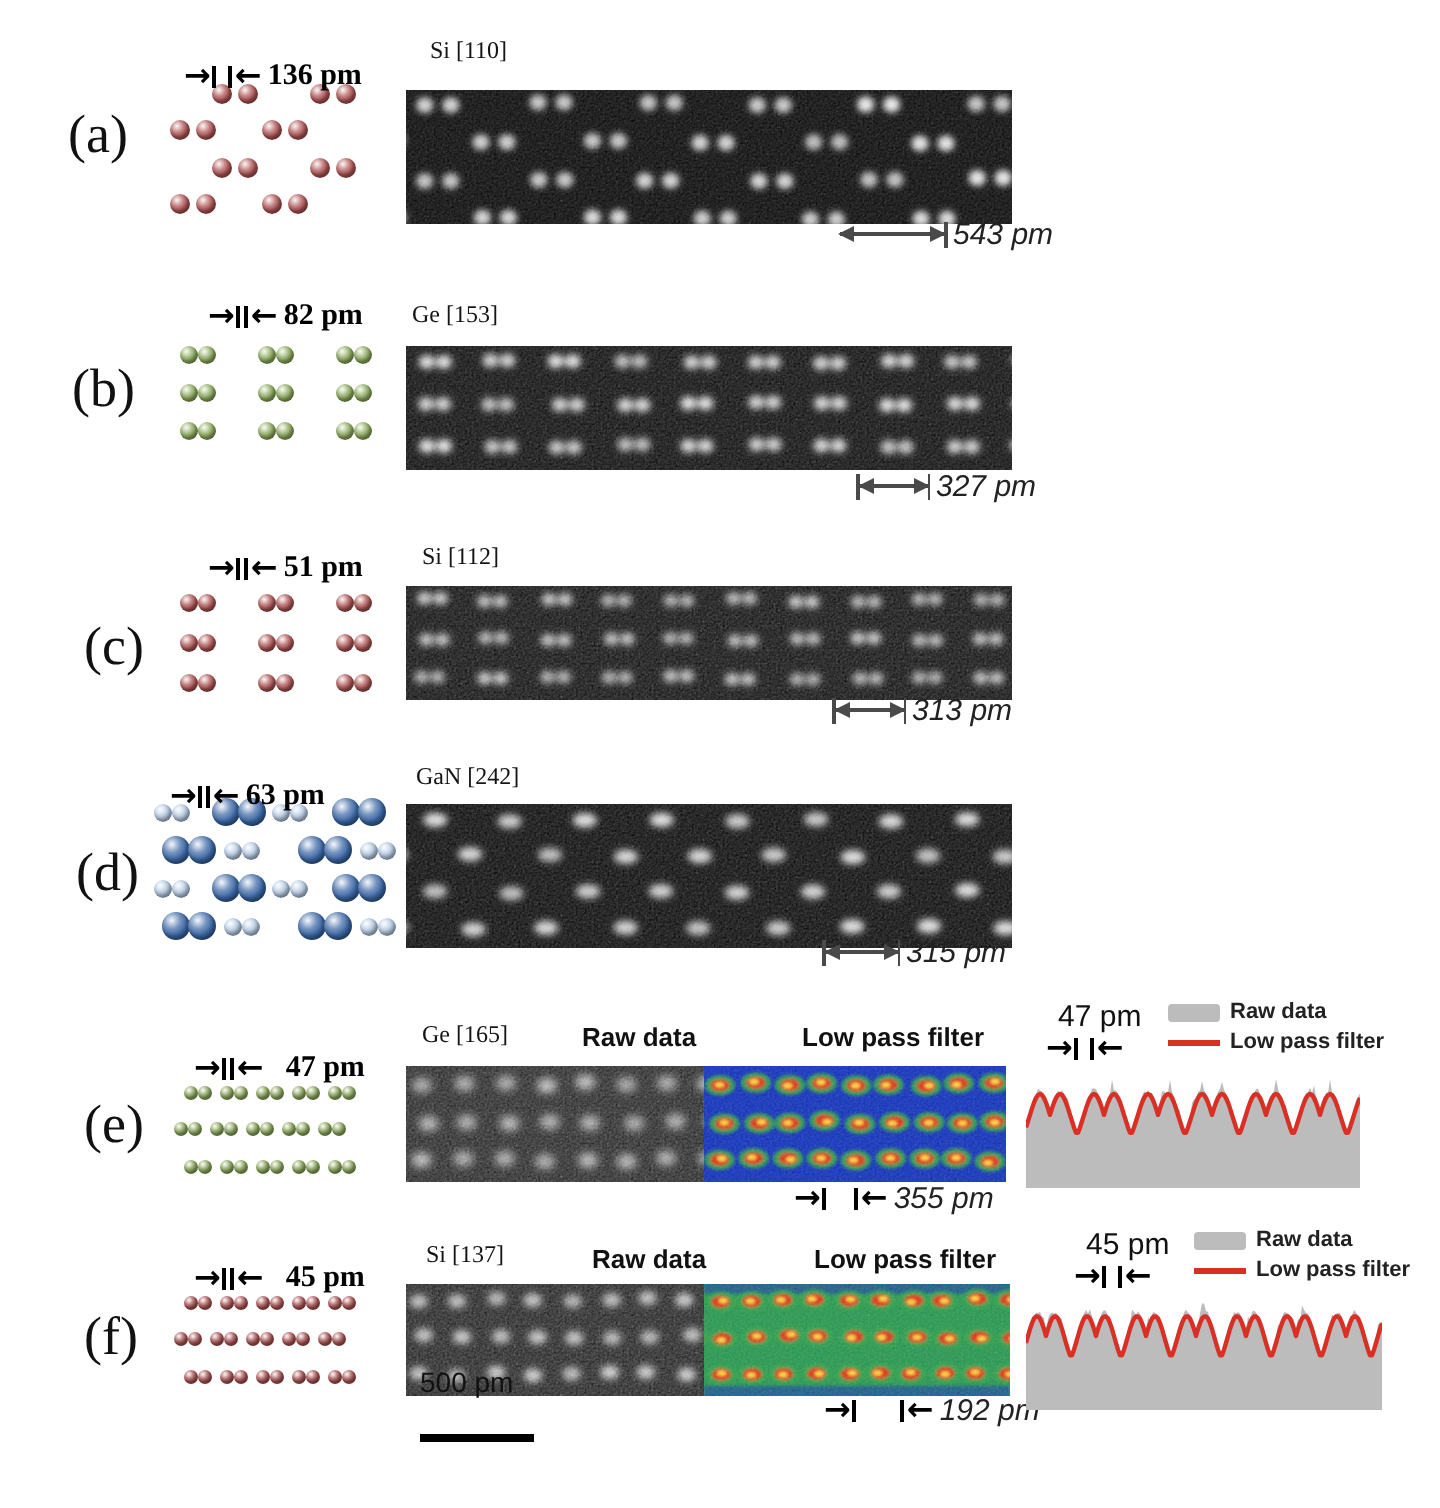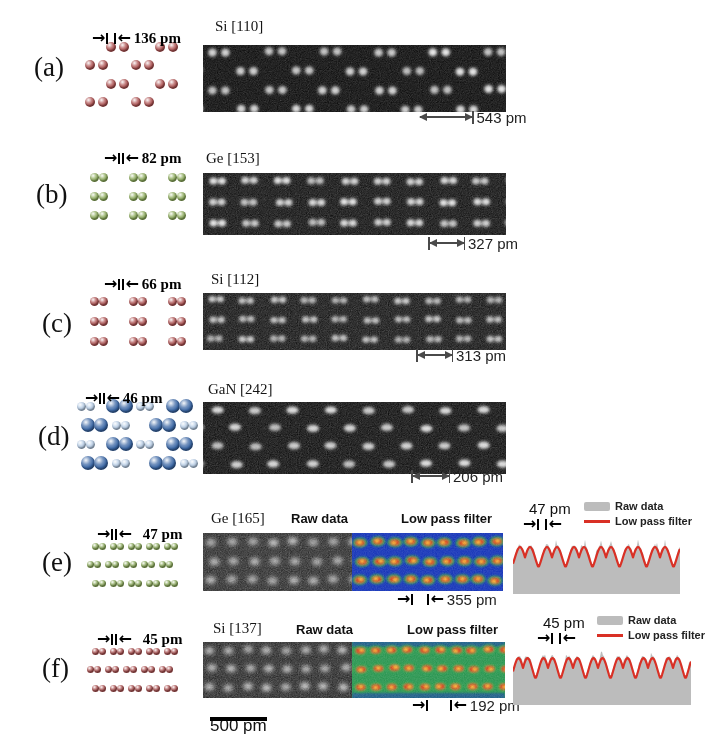--- a/index.html
+++ b/index.html
@@ -1,35 +1,35 @@
 <!DOCTYPE html>
 <html><head>
 <meta charset="utf-8">
 <style>
   html,body{margin:0;padding:0;background:#fff;}
   #fig{position:relative;width:720px;height:754px;background:#fff;overflow:hidden;
        font-family:"Liberation Serif",serif;}
   .abs{position:absolute;}
   .plabel{font-family:"Liberation Serif",serif;font-size:27px;color:#111;}
-  .matlabel{font-family:"Liberation Serif",serif;font-size:15px;color:#151515;white-space:nowrap;}
+  .matlabel{font-family:"Liberation Serif",serif;font-size:12px;color:#151515;white-space:nowrap;}
   .ann{display:flex;align-items:center;height:16px;white-space:nowrap;}
   .ar{font-family:"DejaVu Sans",sans-serif;font-weight:bold;font-size:16px;line-height:1;color:#000;}
   .tick{display:inline-block;width:2px;height:11px;background:#000;margin:0 1px;}
   .annlbl{font-family:"Liberation Serif",serif;font-weight:bold;font-size:15px;color:#000000;margin-left:3px;}
   .sp4{display:inline-block;width:4px;} .sp8{display:inline-block;width:8px;}
   .sp12{display:inline-block;width:12px;} .sp20{display:inline-block;width:20px;}
   .spacing{display:flex;align-items:center;height:18px;font-family:"Liberation Sans",sans-serif;
            font-size:15px;color:#222;white-space:nowrap;}
   .dbl{position:relative;height:1.5px;background:#4a4a4a;flex:0 0 auto;}
   .dbl:before,.dbl:after{content:"";position:absolute;top:-3.5px;width:0;height:0;
       border-top:4.5px solid transparent;border-bottom:4.5px solid transparent;}
   .dbl:before{left:-1px;border-right:8px solid #4a4a4a;}
   .dbl:after{right:-1px;border-left:8px solid #4a4a4a;}
   .vtick{width:1.5px;height:13px;background:#4a4a4a;flex:0 0 auto;}
-  .sptxt{margin-left:3px;}
+  .sptxt{margin-left:3px;font-style:italic;}
   .ftlabel{font-family:"Liberation Sans",sans-serif;font-size:13px;font-weight:600;color:#111;white-space:nowrap;}
   .pmlabel{font-family:"Liberation Sans",sans-serif;font-size:15px;color:#111;white-space:nowrap;}
   .legend{display:flex;flex-direction:column;gap:3px;}
   .legrow{display:flex;align-items:center;gap:5px;font-family:"Liberation Sans",sans-serif;
           font-weight:bold;font-size:11px;color:#222;white-space:nowrap;}
   .swgray{width:26px;height:9px;border-radius:2px;flex:0 0 auto;}
   .swline{width:26px;height:3px;flex:0 0 auto;}
   .scalebar{height:4px;background:#000;}
   .atom{position:absolute;border-radius:50%;
         background-image:radial-gradient(circle at 35% 30%, rgba(255,255,255,.95) 0%, rgba(255,255,255,.3) 32%, rgba(255,255,255,0) 58%);
@@ -218,28 +218,28 @@
       <span class="tick"></span>
       <span class="tick"></span>
       <span class="ar">←</span>
       <span class="annlbl">82 pm</span>
   </div>
   <div class="abs ann" style="left:104px;top:276px">
     <span class="ar">→</span>
       <span class="tick"></span>
       <span class="tick"></span>
       <span class="ar">←</span>
-      <span class="annlbl">66 pm</span>
+      <span class="annlbl">51 pm</span>
   </div>
   <div class="abs ann" style="left:85px;top:390px">
     <span class="ar">→</span>
       <span class="tick"></span>
       <span class="tick"></span>
       <span class="ar">←</span>
-      <span class="annlbl">46 pm</span>
+      <span class="annlbl">63 pm</span>
   </div>
   <div class="abs ann" style="left:97px;top:526px">
     <span class="ar">→</span>
       <span class="tick"></span>
       <span class="tick"></span>
       <span class="ar">←</span>
       <span class="sp8"></span>
       <span class="annlbl">47 pm</span>
   </div>
   <div class="abs ann" style="left:97px;top:631px">
@@ -869,21 +869,21 @@
   <div class="abs spacing" style="left:416px;top:346px">
     <span class="vtick"></span>
       <span class="dbl" style="width:34px"></span>
       <span class="vtick"></span>
       <span class="sptxt">313 pm</span>
   </div>
   <div class="abs spacing" style="left:411px;top:467px">
     <span class="vtick"></span>
       <span class="dbl" style="width:36px"></span>
       <span class="vtick"></span>
-      <span class="sptxt">206 pm</span>
+      <span class="sptxt">315 pm</span>
   </div>
 
   <div class="abs spacing" style="left:397px;top:590px">
     <span class="ar">→</span>
       <span class="tick"></span>
       <span class="sp12"></span>
       <span class="tick"></span>
       <span class="ar">←</span>
       <span class="sptxt">355 pm</span>
   </div>
@@ -936,21 +936,21 @@
     <div class="legrow">
       <span class="swgray" id="swg-f" style="background: rgb(188, 188, 188);"></span>
       <span>Raw data</span>
     </div>
     <div class="legrow">
       <span class="swline" id="swl-f" style="background: rgb(217, 48, 37);"></span>
       <span>Low pass filter</span>
     </div>
   </div>
 
-  <div class="abs pmlabel" style="left:210px;top:716px;font-size:17px">500 pm</div>
+  <div class="abs pmlabel" style="left:210px;top:683px;font-size:14px">500 pm</div>
   <div class="abs scalebar" style="left:210px;top:717px;width:57px"></div>
 
   <svg width="0" height="0" style="position:absolute">
     <defs>
       <filter id="grain" x="-5%" y="-5%" width="110%" height="110%">
         <feTurbulence type="fractalNoise" baseFrequency="0.9" numOctaves="2" stitchTiles="stitch"></feTurbulence>
         <feColorMatrix type="matrix" values="0 0 0 0 1  0 0 0 0 1  0 0 0 0 1  0.6 0.6 0.6 0 -0.55"></feColorMatrix>
       </filter>
     </defs>
   </svg>

